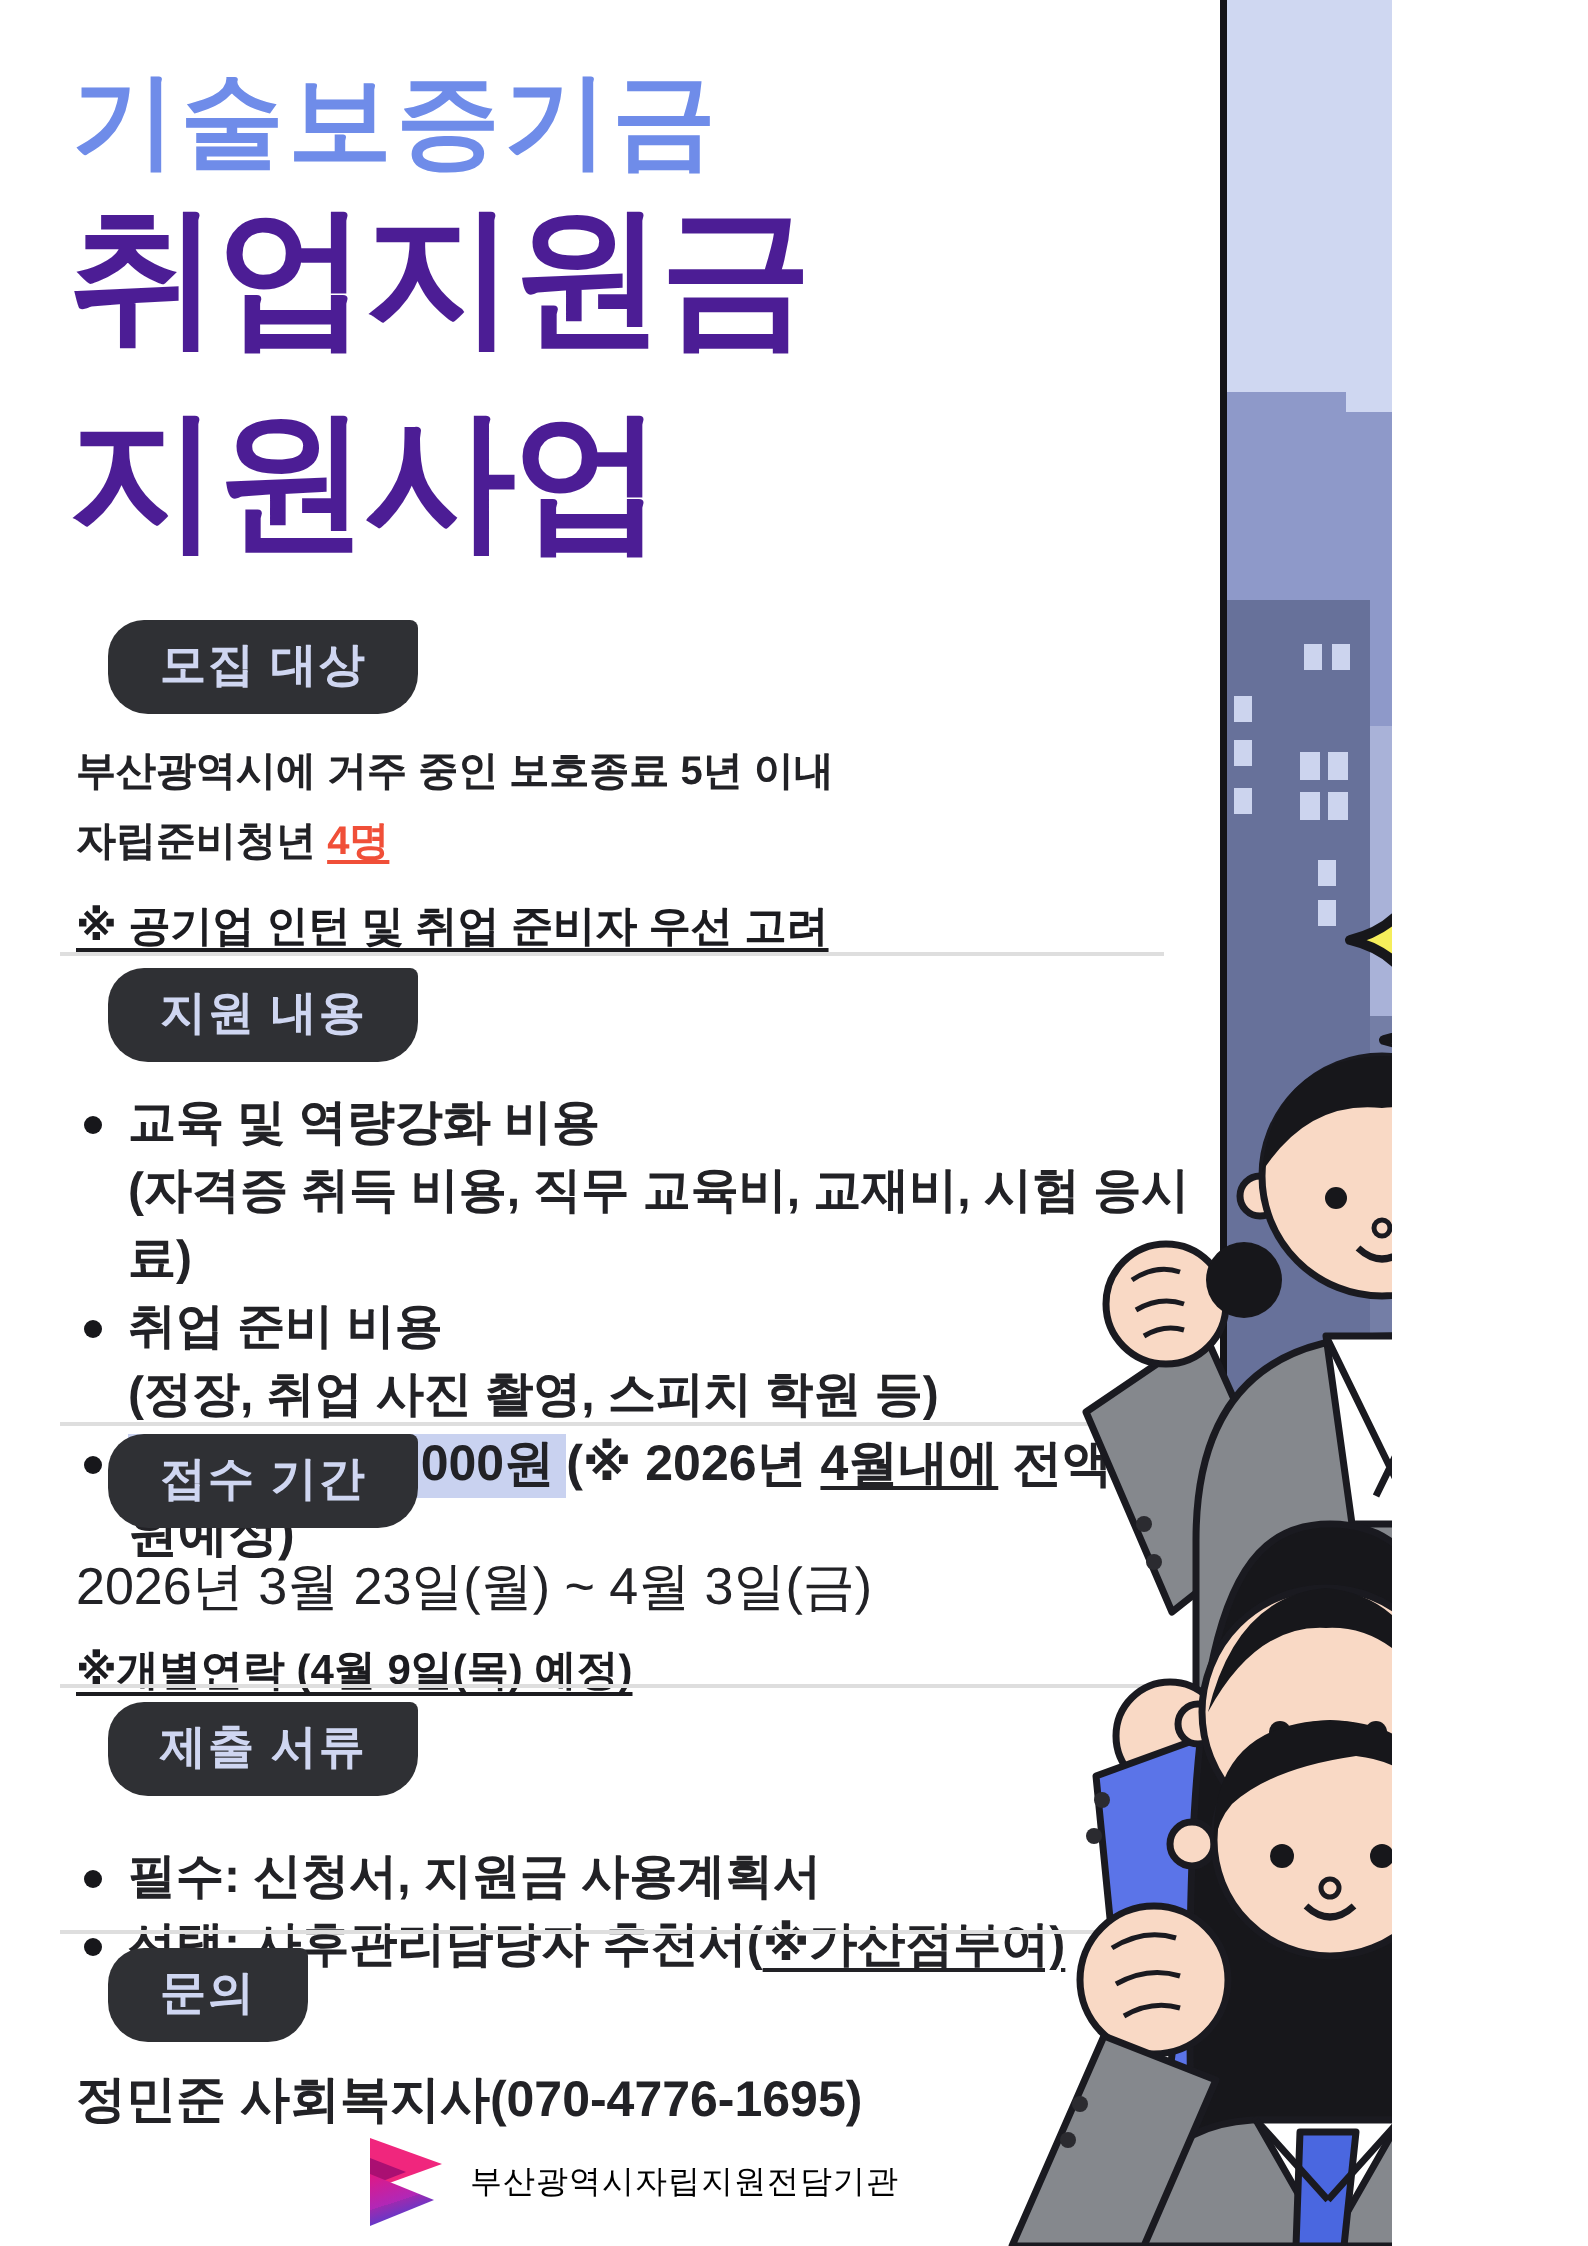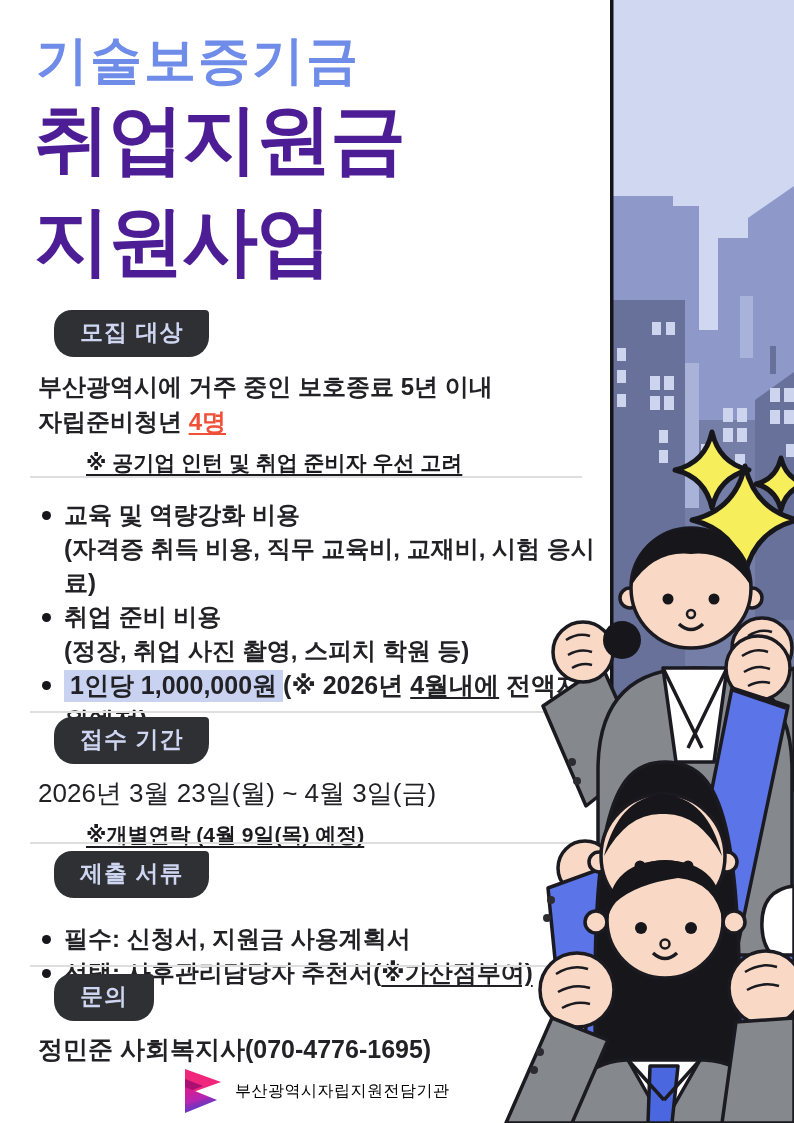--- a/index.html
+++ b/index.html
@@ -1,33 +1,33 @@
 <!DOCTYPE html>
 <html><head>
 <meta charset="utf-8">
 <style>
   * { margin:0; padding:0; box-sizing:border-box; }
   html,body { width:794px; height:1123px; }
   body { font-family:"Liberation Sans","DejaVu Sans",sans-serif; background:#ffffff; }
-  .poster { position:relative; width:794px; height:1123px; overflow:hidden; background:#fff; }
+  .poster { position:relative; width:696px; height:1123px; overflow:hidden; background:#fff; }
 
   
   .org-title { position:absolute; left:36px; top:26px; font-size:52px; font-weight:800;
                letter-spacing:2px; color:#6f8ce9; }
   .main-title { position:absolute; left:34px; top:88px; font-size:76px; font-weight:800;
                 line-height:102px; letter-spacing:-2px; color:#4c1d95; }
 
   .section { position:absolute; left:38px; width:560px; }
   .badge { display:inline-block; margin-left:16px; background:#2f3034; color:#cfd6f1;
            font-size:23px; font-weight:700; padding:7px 26px 9px;
            border-radius:18px 4px 20px 20px; letter-spacing:1px;text-align:center; }
-  .body-line { font-size:24px; font-weight:600; color:#222226; line-height:35px; }
+  .body-line { font-size:20px; font-weight:600; color:#222226; line-height:35px; }
   .mt12 { margin-top:12px; }
   .note-line { margin-top:10px; font-size:21px; font-weight:700; color:#1c1c20;
-               text-decoration:underline; text-underline-offset:4px;margin-left:48px; }
+               text-decoration:underline; text-underline-offset:4px; }
   .accent-red { color:#f04f38; text-decoration:underline; text-underline-offset:3px; font-weight:700; }
 
   .divider { position:absolute; left:30px; width:552px; border-top:2px solid #dedede; }
 
   ul.plain { list-style:none; margin-top:14px; }
   .bullet-row { position:relative; padding-left:26px; font-size:24px; font-weight:600;
                 color:#222226; line-height:34px; }
   .bullet-row::before { content:""; position:absolute; left:4px; top:13px; width:9px; height:9px;
                         border-radius:50%; background:#17171b; }
   .sub-row { padding-left:26px; font-size:24px; font-weight:600; color:#222226; line-height:34px; }
@@ -60,20 +60,21 @@
     <div class="body-line mt12">부산광역시에 거주 중인 보호종료 5년 이내</div>
     <div class="body-line">
       <span>자립준비청년 </span><span class="accent-red">4명</span>
     </div>
     <div class="note-line">※ 공기업 인턴 및 취업 준비자 우선 고려</div>
   </div>
 
   <div class="divider" style="top:476px"></div>
 
   <div class="section" style="top:484px">
+    <span class="badge">지원 내용</span>
     <ul class="plain">
       <li class="bullet-row">교육 및 역량강화 비용</li>
       <li class="sub-row">(자격증 취득 비용, 직무 교육비, 교재비, 시험 응시료)</li>
       <li class="bullet-row">취업 준비 비용</li>
       <li class="sub-row">(정장, 취업 사진 촬영, 스피치 학원 등)</li>
       <li class="bullet-row"><span class="amount-hl">1인당 1,000,000원</span><span class="amount-note">(※ 2026년 </span><span class="amount-note accent-red">4월내에</span><span class="amount-note"> 전액지원예정)</span></li>
     </ul>
   </div>
 
   <div class="divider" style="top:711px"></div>

